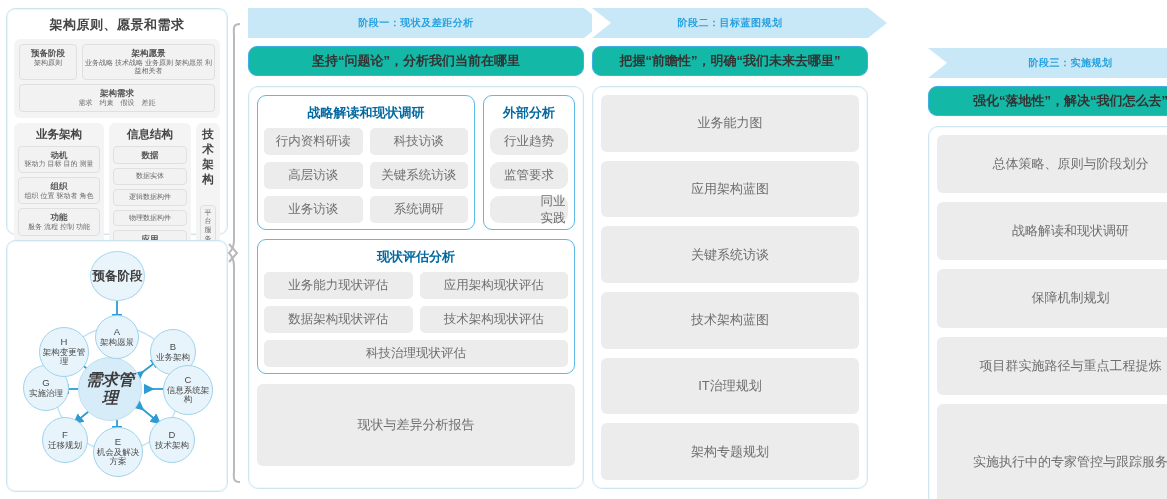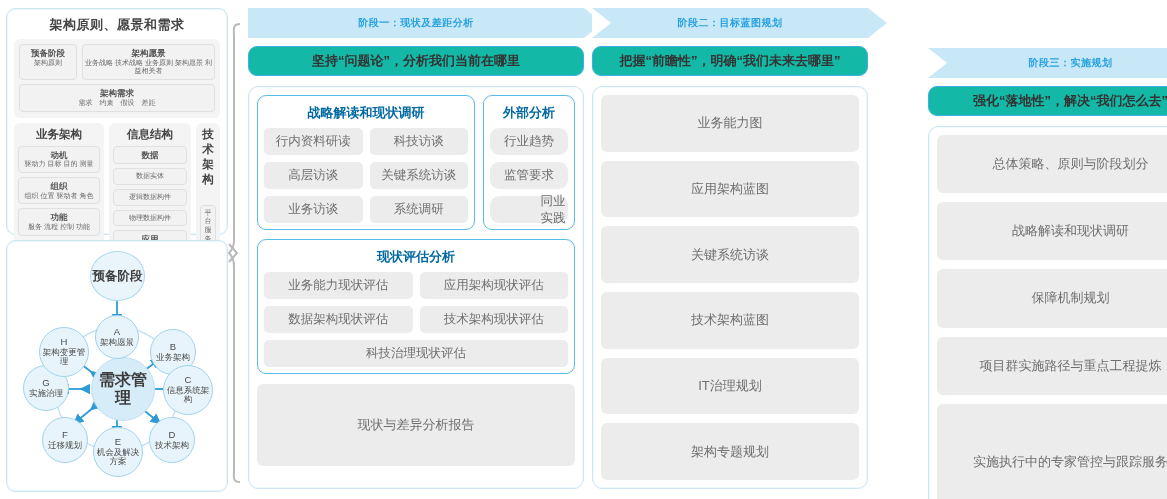--- a/index.html
+++ b/index.html
@@ -278,21 +278,21 @@
           <line x1="110" y1="172" x2="110" y2="190" stroke="#2e9bd4" stroke-width="1.8" marker-end="url(#ah)" marker-start="url(#ah)"></line>
           <line x1="87" y1="166" x2="70" y2="180" stroke="#2e9bd4" stroke-width="1.8" marker-end="url(#ah)" marker-start="url(#ah)"></line>
           <line x1="78" y1="148" x2="57" y2="148" stroke="#2e9bd4" stroke-width="1.8" marker-end="url(#ah)" marker-start="url(#ah)"></line>
           <line x1="87" y1="133" x2="70" y2="120" stroke="#2e9bd4" stroke-width="1.8" marker-end="url(#ah)" marker-start="url(#ah)"></line>
         </svg>
 
         <div class="node n-pre" style="left:83px;top:10px;width:55px;height:50px;">
           <div>预备阶段</div>
         </div>
 
-        <div class="node n-center" style="left:84px;top:116px;width:64px;height:64px;">
+        <div class="node n-center" style="left:71px;top:116px;width:64px;height:64px;font-style:italic;">
           <div>需求管理</div>
         </div>
 
         <div class="node n-outer" style="left:88px;top:74px;width:44px;height:44px;">
           <div class="k">A</div>
           <div class="n">架构愿景</div>
         </div>
         <div class="node n-outer" style="left:143px;top:88px;width:46px;height:46px;">
           <div class="k">B</div>
           <div class="n">业务架构</div>

